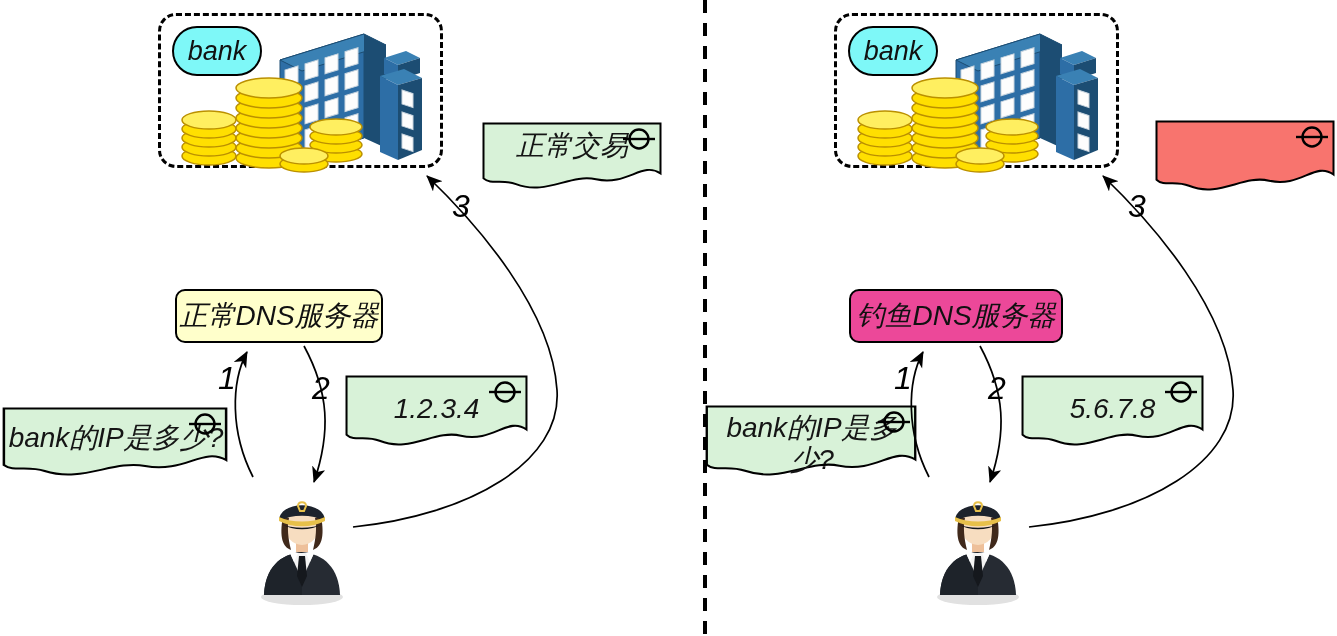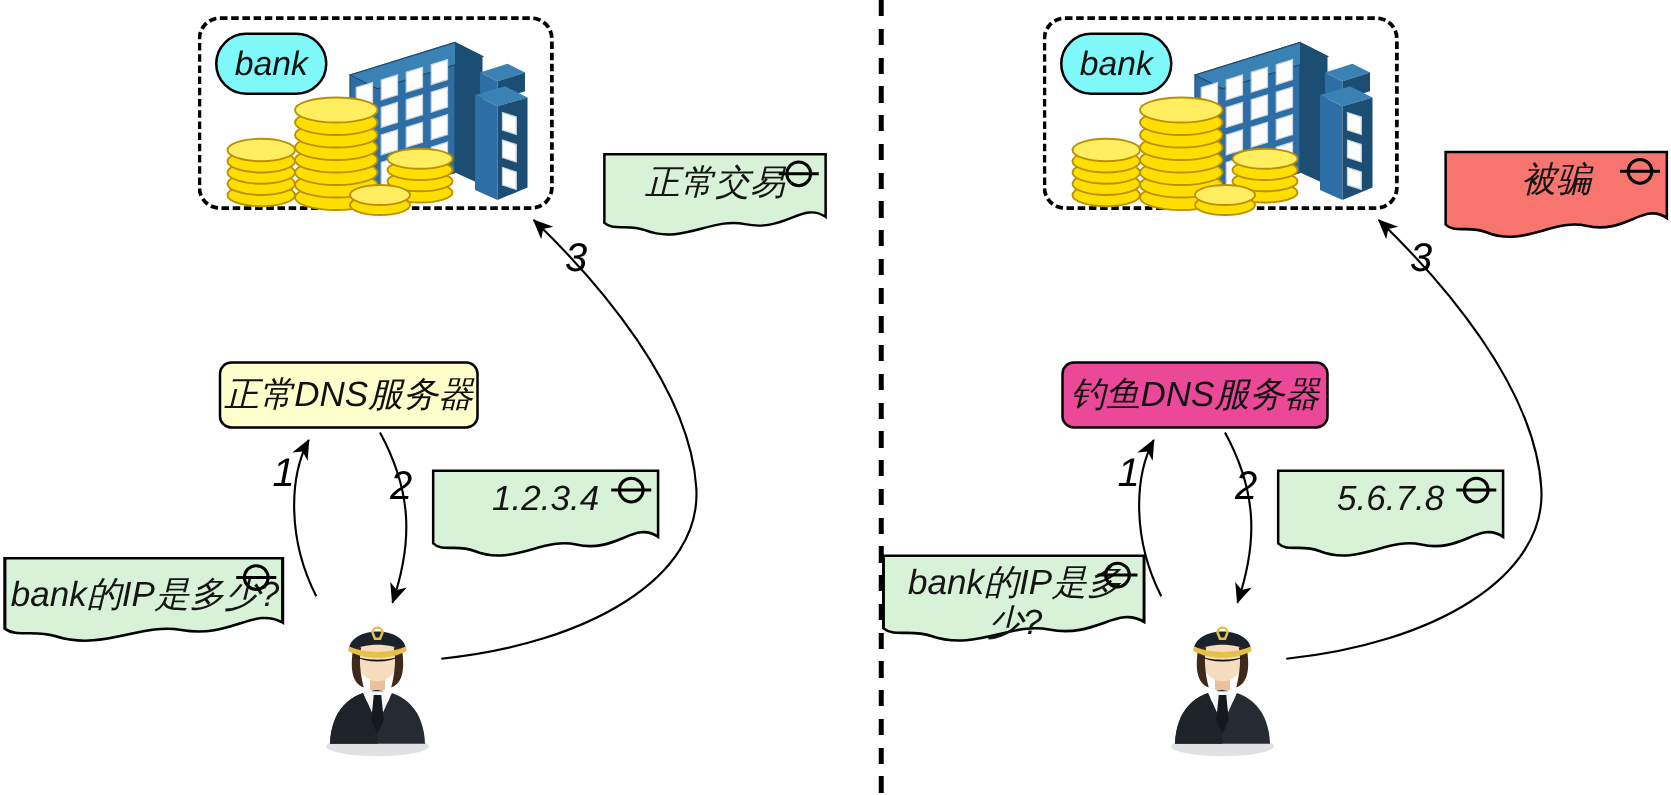--- a/index.html
+++ b/index.html
@@ -37,26 +37,26 @@
   }
   .panel.right .dns-label{left:173px;width:214px;}
   
   .note{position:absolute;}
   .note svg.bg{position:absolute;left:0;top:0;width:100%;height:100%;}
   .note .txt{
     position:relative;text-align:center;font-size:28px;line-height:1.15;
     padding-top:13px;color:#151515;
   }
   .note .anchor{position:absolute;right:6px;top:5px;}
-  .note-query{left:2px;top:407px;width:226px;height:70px;margin-top:38px;}
+  .note-query{left:2px;top:407px;width:226px;height:70px;}
   .note-query .txt{white-space:nowrap;padding-top:15px;padding-left:2px;}
   .panel.right .note-query{left:29px;top:405px;width:212px;height:72px;}
   .panel.right .note-query .txt{white-space:normal;padding-top:7px;}
   .note-reply{left:345px;top:375px;width:183px;height:72px;}
-  .note-reply .txt{padding-top:8px;}
+  .note-reply .txt{padding-top:18px;}
   .note-outcome{left:482px;top:122px;width:180px;height:68px;}
   .note-outcome .txt{padding-top:8px;}
   .panel.right .note-outcome{left:479px;top:120px;width:180px;height:72px;}
   
   .step{font-size:32px;color:#000;}
   .step1{left:218px;top:360px;}
   .step2{left:312px;top:370px;}
   .step3{left:452px;top:188px;}
   .person{left:252px;top:480px;}
   #arrows{left:0;top:0;width:1337px;height:636px;pointer-events:none;}
@@ -267,21 +267,20 @@
       <div class="txt">5.6.7.8</div>
       <svg class="anchor" width="34" height="24" viewBox="0 0 34 24">
           <use href="#def-note-anchor"></use>
         </svg>
     </div>
 
     <div class="note note-outcome">
       <svg class="bg" viewBox="0 0 180 70" preserveAspectRatio="none">
         <path d="M1.5,1.5 L178.5,1.5 L178.5,53 C160,40 146,66 114,59 C88,53 64,76 34,64 C20,58.5 9,65 1.5,58 Z" stroke="#000" stroke-width="2" fill="#f8746e"></path>
       </svg>
-      <div class="txt">被骗</div>
       <svg class="anchor" width="34" height="24" viewBox="0 0 34 24">
           <use href="#def-note-anchor"></use>
         </svg>
     </div>
 
     <div class="abs step step1">1</div>
     <div class="abs step step2">2</div>
     <div class="abs step step3">3</div>
 
     <svg class="abs person" width="100" height="128" viewBox="0 0 100 128">

